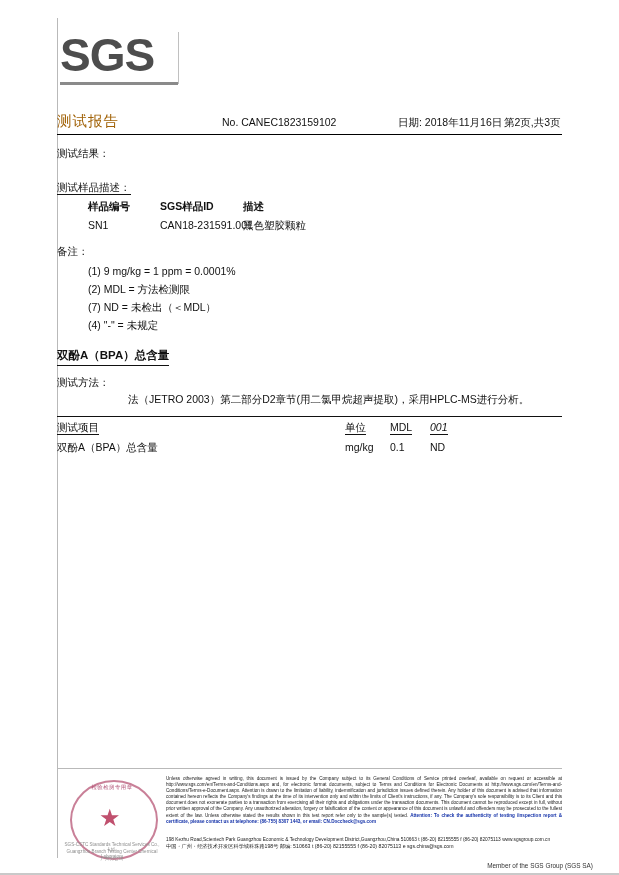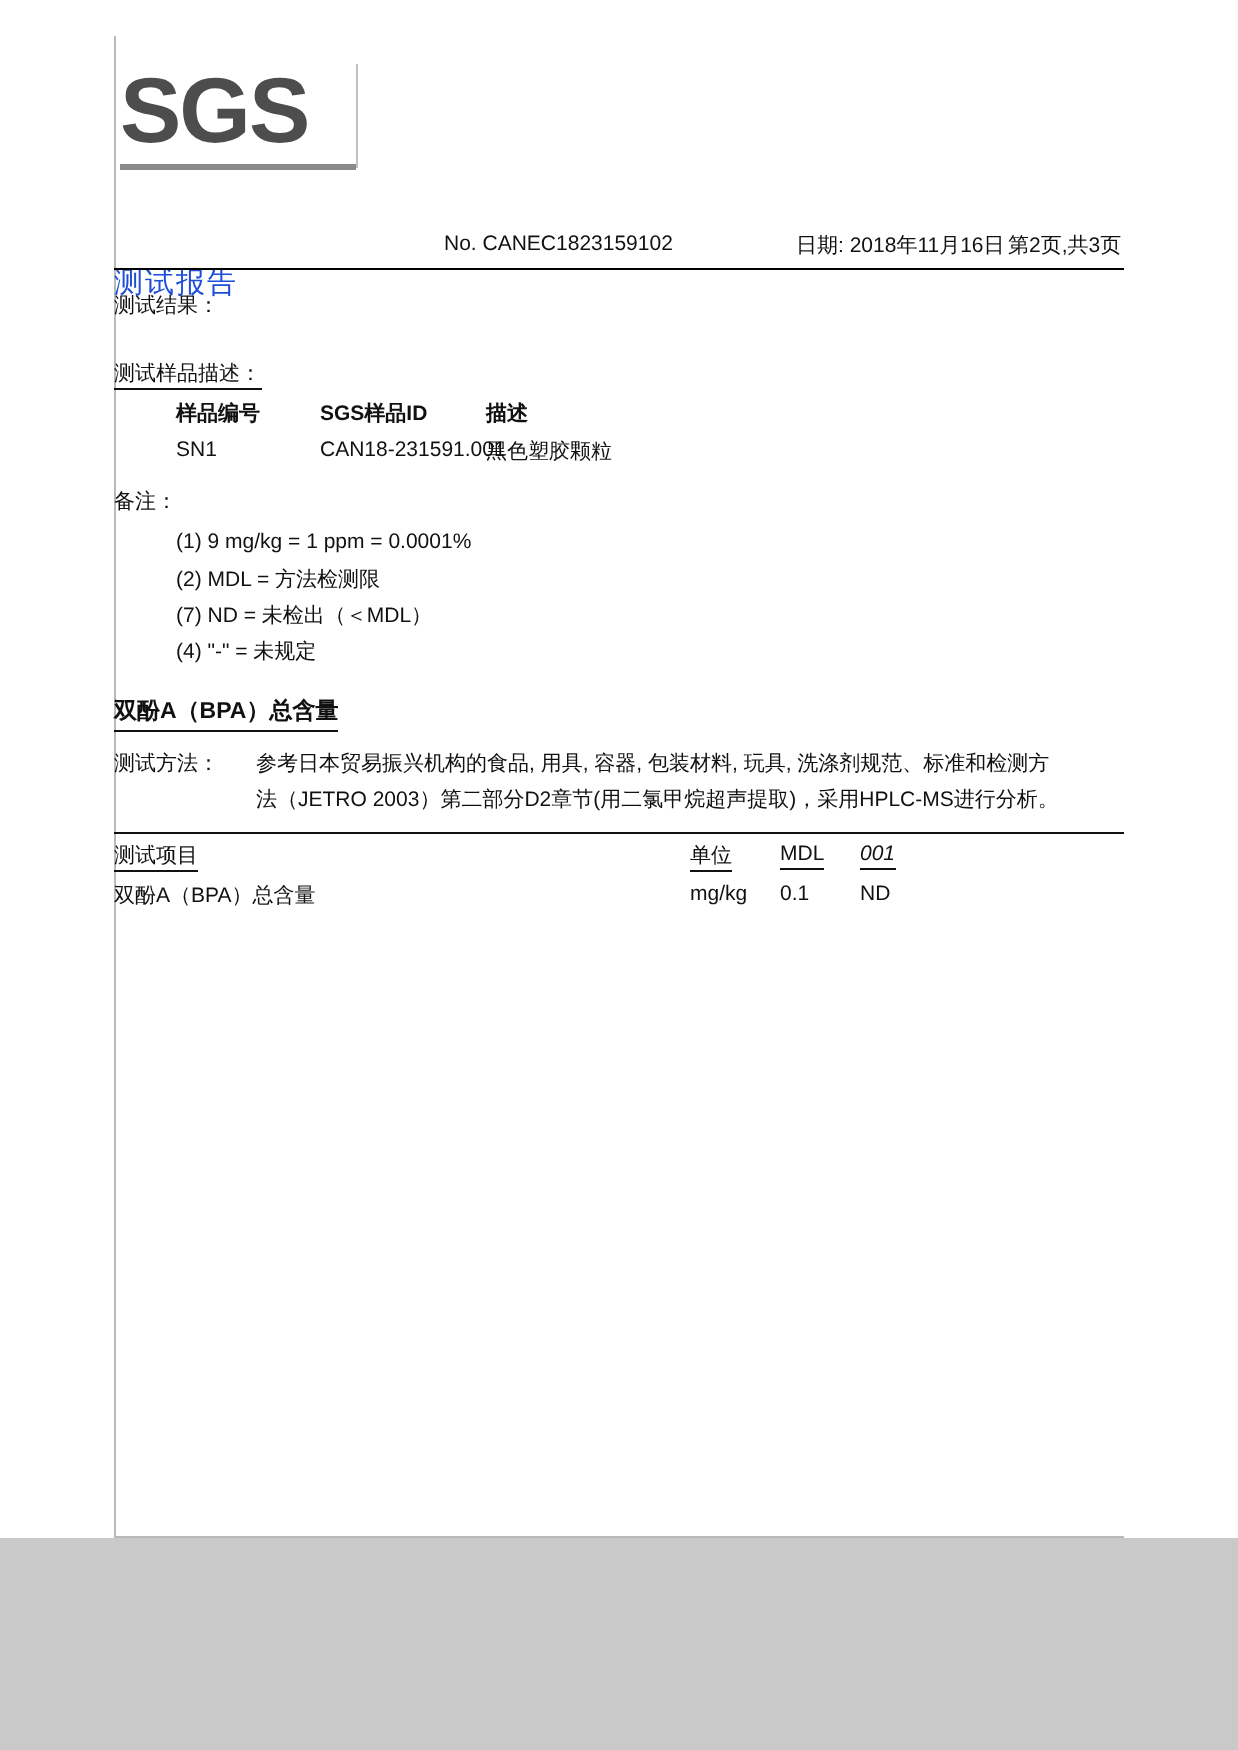--- a/index.html
+++ b/index.html
@@ -1,19 +1,19 @@
 <!DOCTYPE html>
 <html><head>
 <meta charset="utf-8">
 <style>
   html,body{margin:0;padding:0;background:#c9c9c9;}
   body{font-family:"Liberation Sans", sans-serif;}
   .page{
     position:relative;
-    width:619px;height:769px;
+    width:619px;height:873px;
     background:#ffffff;
     overflow:hidden;
   }
   .sheet{
     position:absolute;
     left:0;top:0;right:0;bottom:0;
     background:#fff;
   }
   
   .vrule{
@@ -37,21 +37,21 @@
   .logo-rule{
     margin-top:4px;
     width:118px;height:3px;background:#8a8a8a;
   }
   .logo-rule2{
     position:absolute;left:178px;top:32px;width:1px;height:52px;background:#c0c0c0;
   }
   
   .rep-title{
     position:absolute;left:57px;top:112px;
-    font-size:14.5px;color:#1d4ed8;letter-spacing:1px;margin-top:20px;
+    font-size:14.5px;color:#a16207;letter-spacing:1px;
   }
   .rep-no{
     position:absolute;left:222px;top:116px;
     font-size:10.5px;color:#111;text-align:right;
   }
   .rep-date{
     position:absolute;left:398px;top:116px;
     font-size:10.5px;color:#111;
   }
   .rep-page{
@@ -174,21 +174,20 @@
 
     <div class="t lbl-remark">备注：</div>
     <div class="rm rm1">(1) 9 mg/kg = 1 ppm = 0.0001%</div>
     <div class="rm rm2">(2) MDL = 方法检测限</div>
     <div class="rm rm3">(7) ND = 未检出（＜MDL）</div>
     <div class="rm rm4">(4) "-" = 未规定</div>
 
     <div class="sec-title">双酚A（BPA）总含量</div>
 
     <div class="t lbl-method">测试方法：</div>
-    <div class="method-1">参考日本贸易振兴机构的食品, 用具, 容器, 包装材料, 玩具, 洗涤剂规范、标准和检测方</div>
     <div class="method-2">法（JETRO 2003）第二部分D2章节(用二氯甲烷超声提取)，采用HPLC-MS进行分析。</div>
 
     <div class="res-hdr-rule"></div>
     <div class="res-hdr rh-item">
       <span class="u">测试项目</span>
     </div>
     <div class="res-hdr rh-unit">
       <span class="u">单位</span>
     </div>
     <div class="res-hdr rh-mdl">

